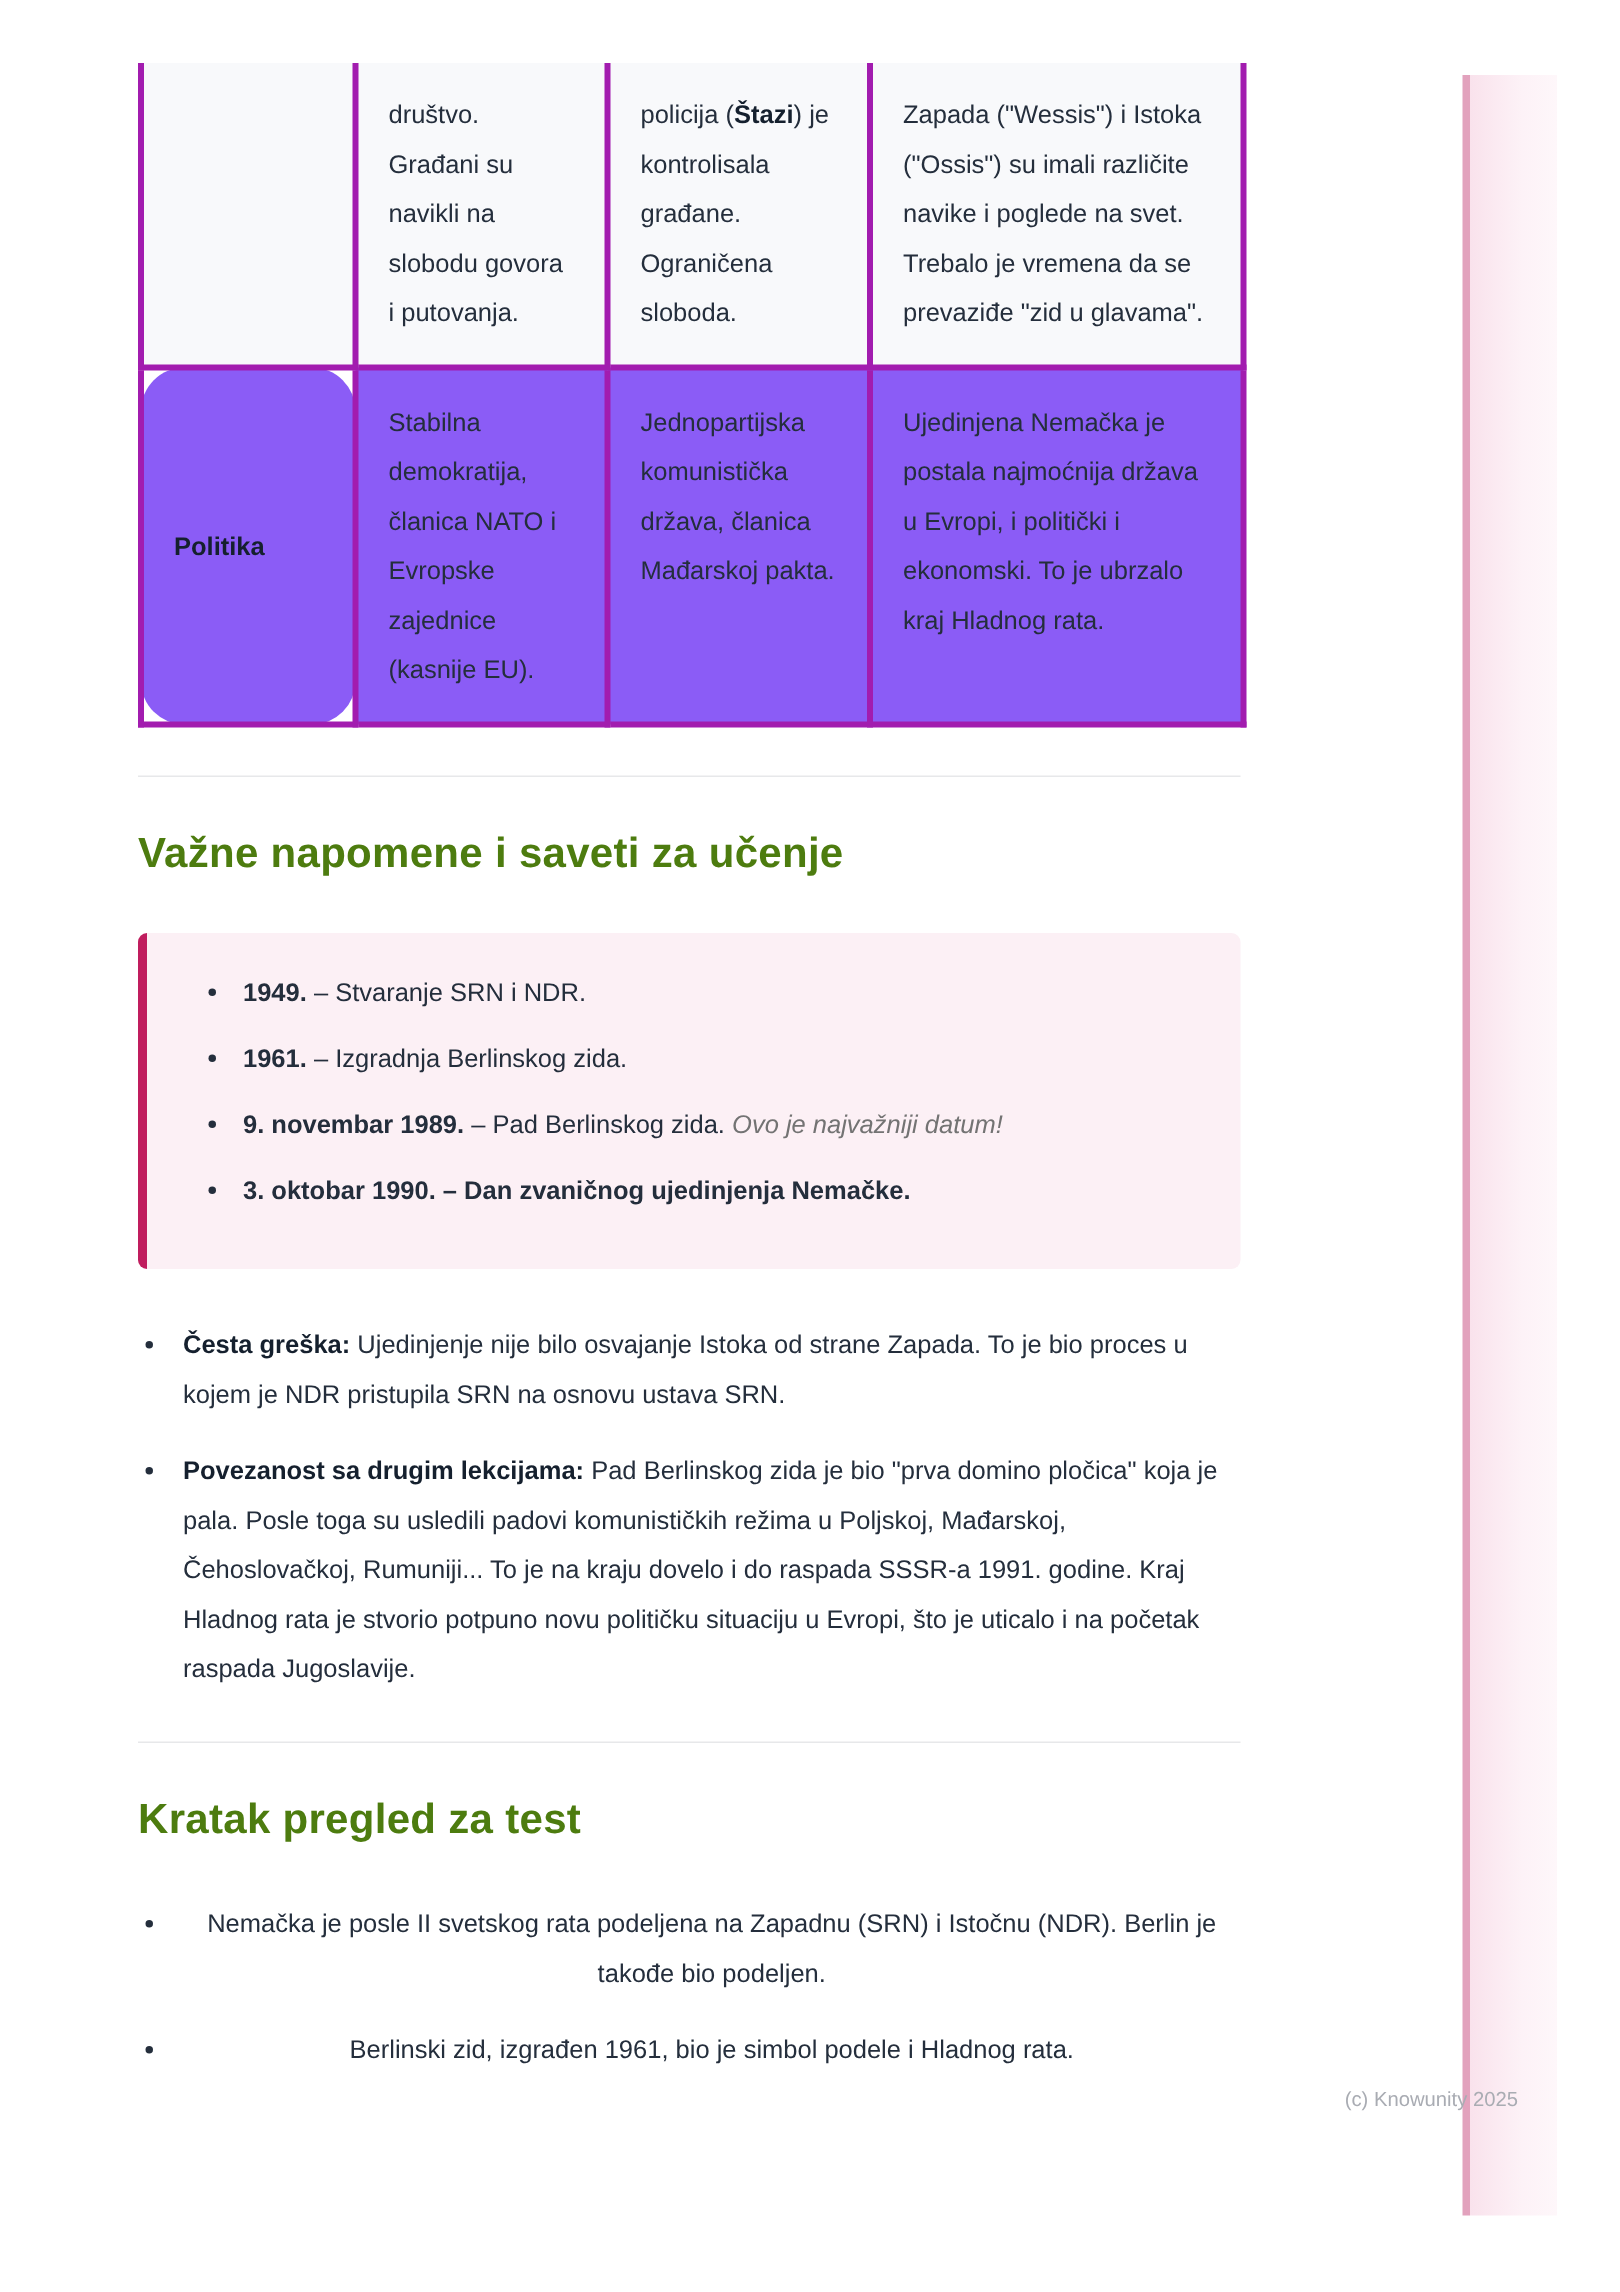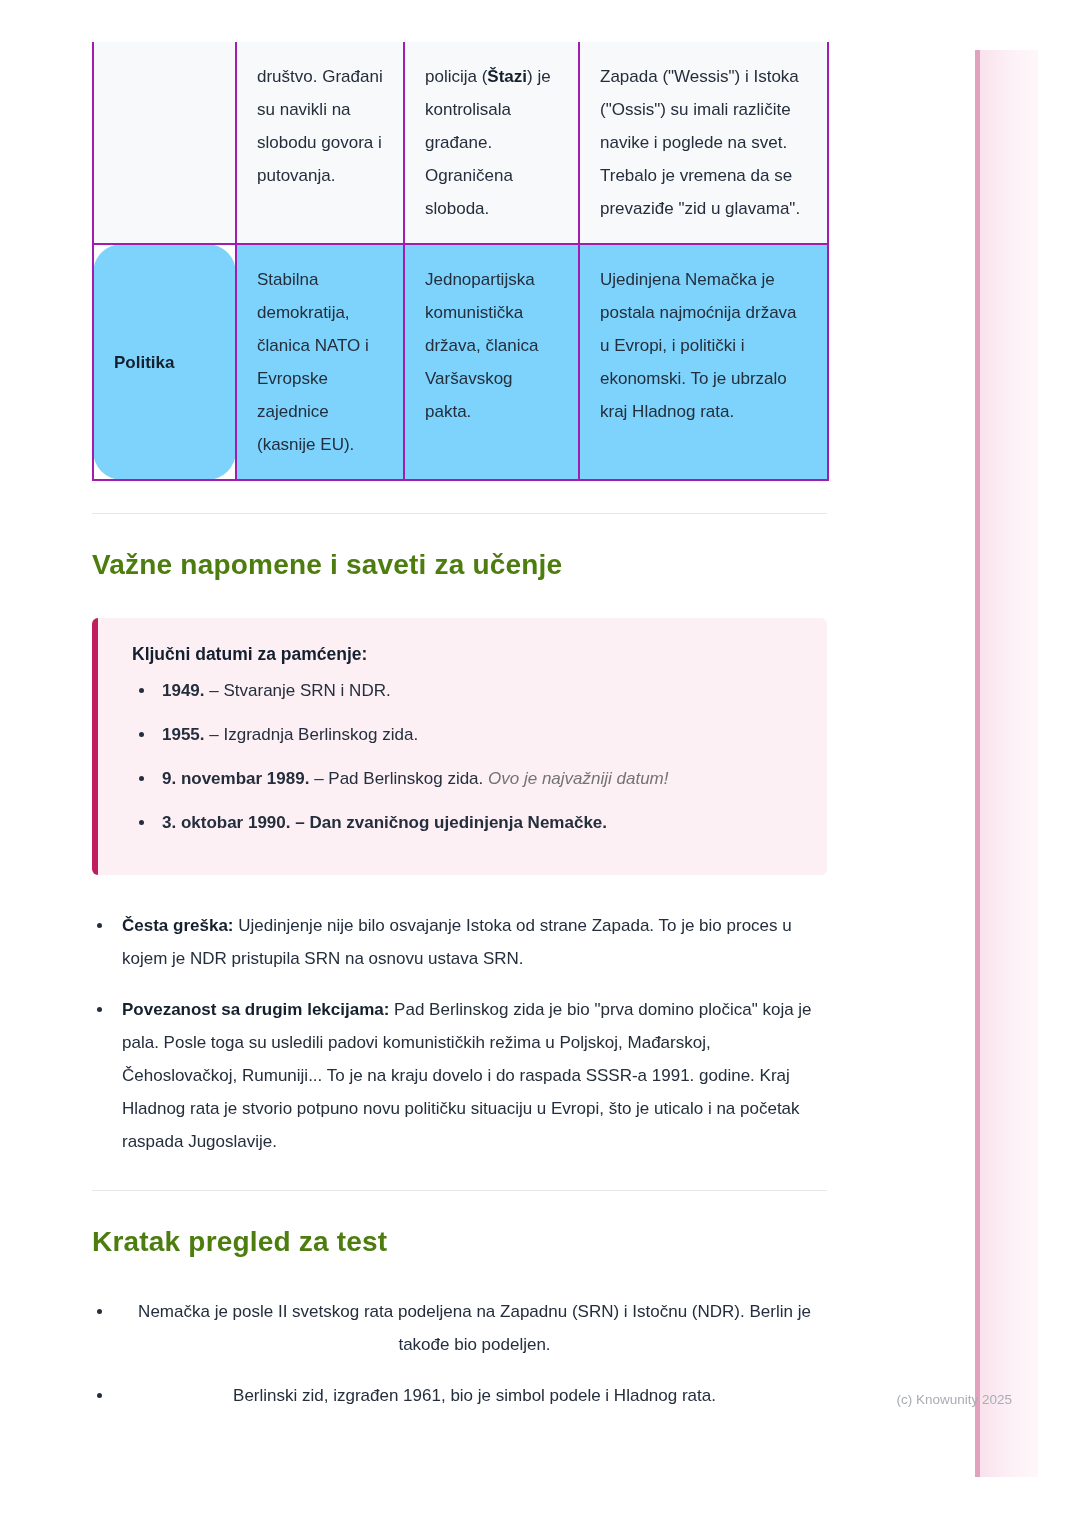--- a/index.html
+++ b/index.html
@@ -31,25 +31,25 @@
     z-index: 2;
   }
   
   table.doc-table {
     border-collapse: collapse;
     table-layout: fixed;
     width: 735px;
     font-size: 17px;
   }
   table.doc-table td {
-    border: 2px solid #a21caf;
+    border: 4px solid #a21caf;
     vertical-align: top;
     padding: 18px 20px;
     line-height: 33px;
-    background: #7dd3fc;
+    background: #8b5cf6;
   }
   table.doc-table tr.row-cont td { border-top: none; background: #f8f9fb; }
   td.col-head { width: 143px; font-weight: 700; color: #15202e; }
   td.c2 { width: 168px; }
   td.c3 { width: 175px; }
   td.c4 { width: 249px; }
   tr.row-politics td.col-head { vertical-align: middle; border-radius: 29px; }
   .cell b, .seg-bold { font-weight: 700; color: #15202e; }
   
   .divider {
@@ -128,35 +128,34 @@
     <tbody>
         <tr class="row-cont">
       <td class="col-head"></td>
       <td class="c2 cell"><span>društvo. Građani su navikli na slobodu govora i putovanja.</span><span class="seg-bold"></span><span></span></td>
       <td class="c3 cell"><span>policija (</span><span class="seg-bold">Štazi</span><span>) je kontrolisala građane. Ograničena sloboda.</span></td>
       <td class="c4 cell"><span>Zapada ("Wessis") i Istoka ("Ossis") su imali različite navike i poglede na svet. Trebalo je vremena da se prevaziđe "zid u glavama".</span><span class="seg-bold"></span><span></span></td>
     </tr>
     <tr class="row-politics">
       <td class="col-head">Politika</td>
       <td class="c2 cell"><span>Stabilna demokratija, članica NATO i Evropske zajednice (kasnije EU).</span><span class="seg-bold"></span><span></span></td>
-      <td class="c3 cell"><span>Jednopartijska komunistička država, članica Varšavskog pakta.</span><span class="seg-bold"></span><span></span></td>
+      <td class="c3 cell"><span>Jednopartijska komunistička država, članica Mađarskoj pakta.</span><span class="seg-bold"></span><span></span></td>
       <td class="c4 cell"><span>Ujedinjena Nemačka je postala najmoćnija država u Evropi, i politički i ekonomski. To je ubrzalo kraj Hladnog rata.</span><span class="seg-bold"></span><span></span></td>
     </tr>
   </tbody>
     </table>
 
   <div class="divider"></div>
 
   <h2 class="section-title">Važne napomene i saveti za učenje</h2>
 
   <div class="callout">
-    <p class="callout-title">Ključni datumi za pamćenje:</p>
     <ul>
       <li><strong>1949.</strong><span> – Stvaranje SRN i NDR.</span><em></em></li>
-      <li><strong>1955.</strong><span> – Izgradnja Berlinskog zida.</span><em></em></li>
+      <li><strong>1961.</strong><span> – Izgradnja Berlinskog zida.</span><em></em></li>
       <li><strong>9. novembar 1989.</strong><span> – Pad Berlinskog zida. </span><em>Ovo je najvažniji datum!</em></li>
       <li><strong>3. oktobar 1990.</strong><span> – Dan zvaničnog ujedinjenja Nemačke.</span><em></em></li>
     </ul>
   </div>
 
   <ul class="doc-list notes-list">
     <li><strong class="seg-bold">Česta greška:</strong><span> Ujedinjenje nije bilo osvajanje Istoka od strane Zapada. To je bio proces u kojem je NDR pristupila SRN na osnovu ustava SRN.</span></li>
     <li><strong class="seg-bold">Povezanost sa drugim lekcijama:</strong><span> Pad Berlinskog zida je bio "prva domino pločica" koja je pala. Posle toga su usledili padovi komunističkih režima u Poljskoj, Mađarskoj, Čehoslovačkoj, Rumuniji... To je na kraju dovelo i do raspada SSSR-a 1991. godine. Kraj Hladnog rata je stvorio potpuno novu političku situaciju u Evropi, što je uticalo i na početak raspada Jugoslavije.</span></li>
   </ul>
 

